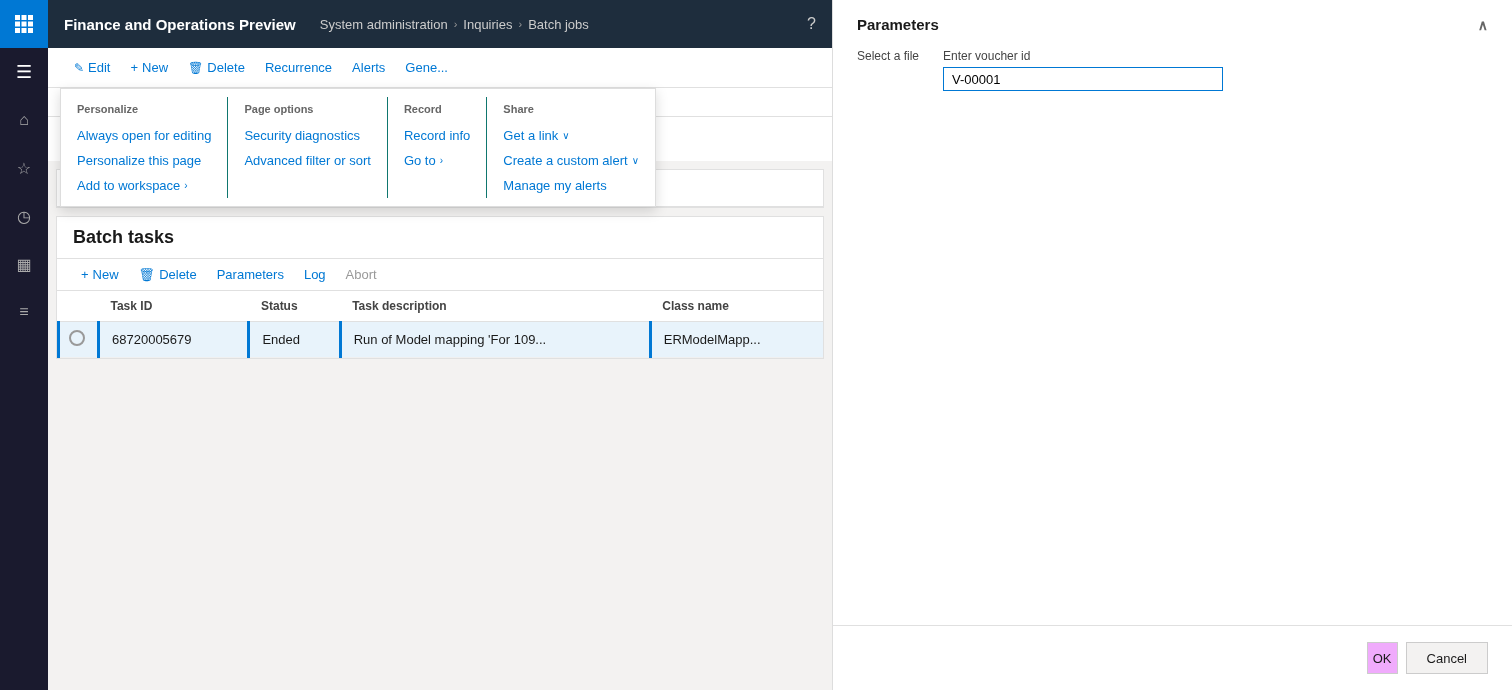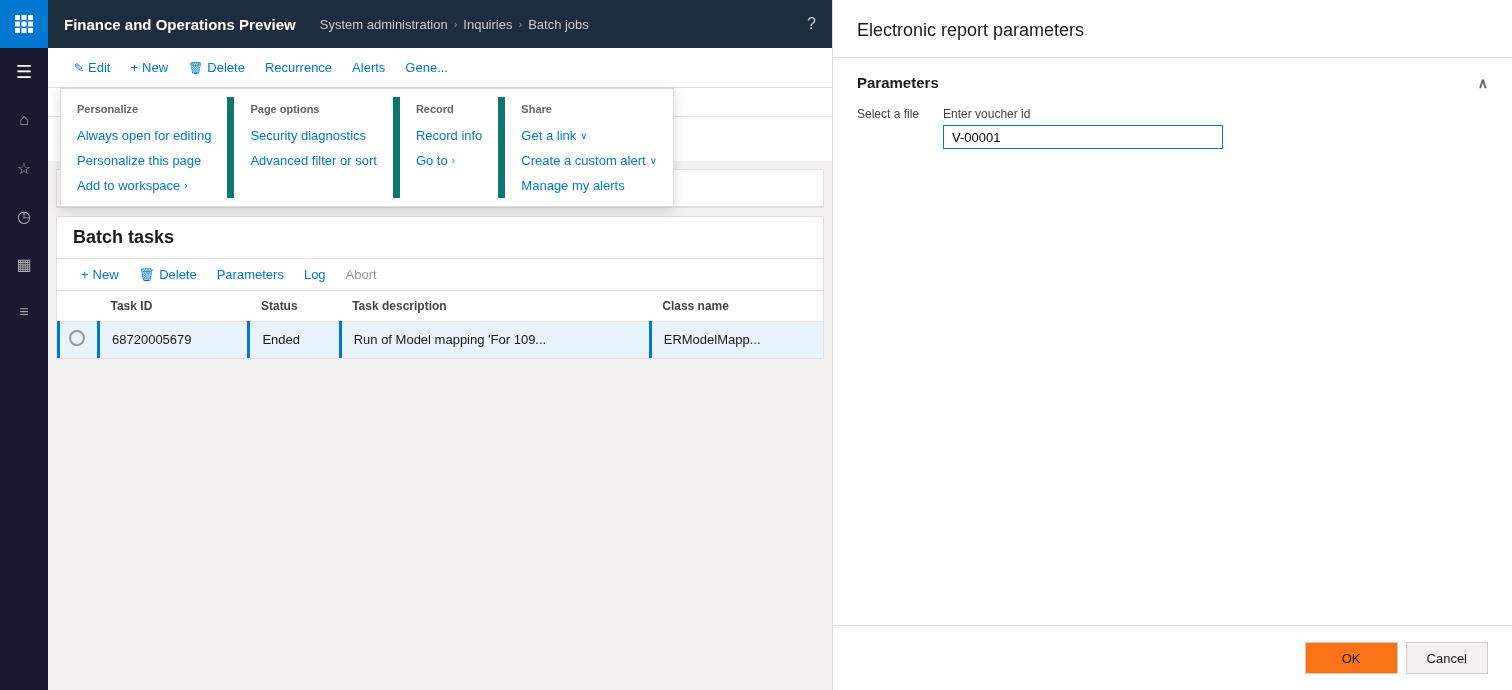--- a/index.html
+++ b/index.html
@@ -106,21 +106,21 @@
       box-shadow: 0 4px 12px rgba(0,0,0,0.15);
       z-index: 100;
       padding: 8px 0;
       min-width: 440px;
       display: flex;
       gap: 0;
     }
     .dropdown-col {
       flex: 1;
       padding: 0 16px;
-      border-right: 7px solid #0f766e;
+      border-right: 1px solid #0f766e;
     }
     .dropdown-col:last-child { border-right: none; }
     .dropdown-col-title {
       font-size: 11px;
       color: #666;
       padding: 6px 0 8px 0;
       font-weight: 600;
       text-transform: none;
     }
     .dropdown-item {
@@ -329,22 +329,22 @@
     .panel-footer {
       margin-top: auto;
       padding: 16px 24px;
       display: flex;
       justify-content: flex-end;
       gap: 8px;
       border-top: 1px solid #e0e0e0;
     }
     .btn-ok {
       height: 32px;
-      padding: 0 36px;
-      background: #f97316;
+      padding: 0 5px;
+      background: #f0abfc;
       border: 1px solid #ccc;
       color: #1a1a1a;
       font-size: 13px;
       cursor: pointer;
     }
     .btn-cancel {
       height: 32px;
       padding: 0 20px;
       background: #f3f2f1;
       border: 1px solid #ccc;
@@ -516,21 +516,20 @@
             <td>Run of Model mapping 'For 109...</td>
             <td>ERModelMapp...</td>
           </tr>
         </tbody>
       </table>
     </div>
   </div>
 </div>
 
 <div class="right-panel">
-  <div class="right-panel-header">Electronic report parameters</div>
   <div class="right-panel-section">
     <div class="right-panel-section-title">
       <span>Parameters</span>
       <span class="collapse-btn">∧</span>
     </div>
     <div class="form-row">
 
       <div class="form-field">
         <label class="form-label">Select a file</label>
       </div>

